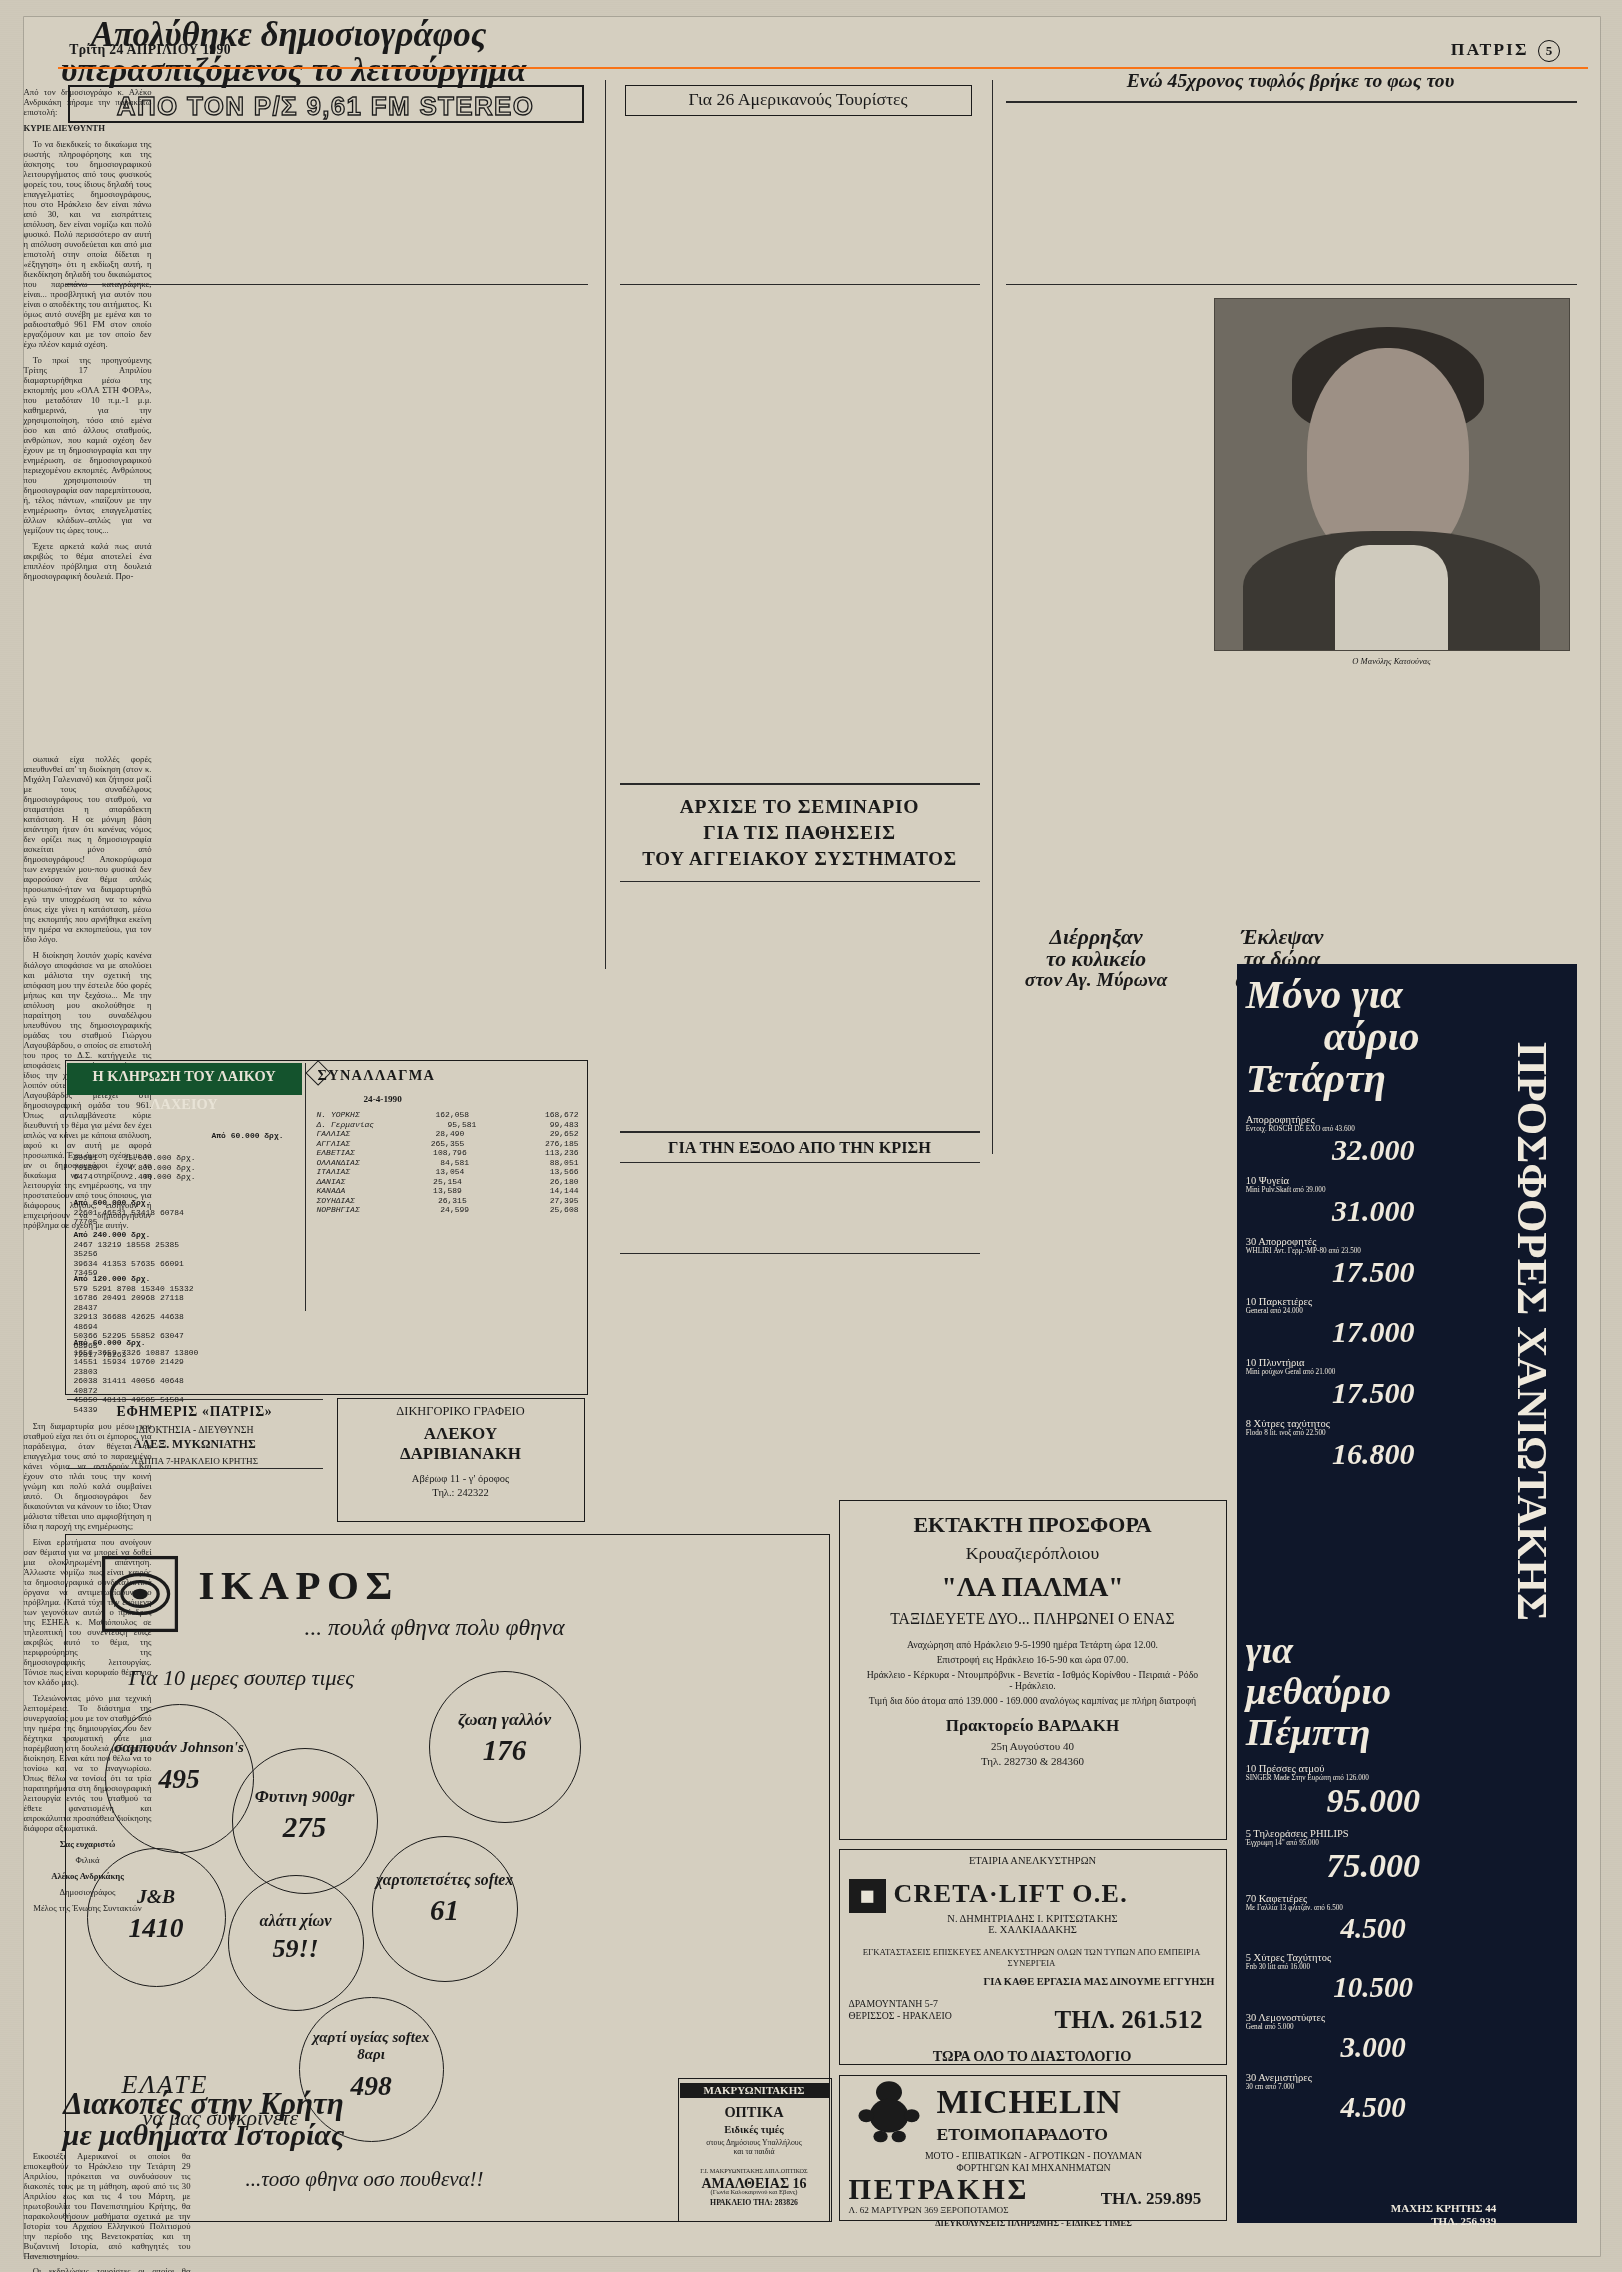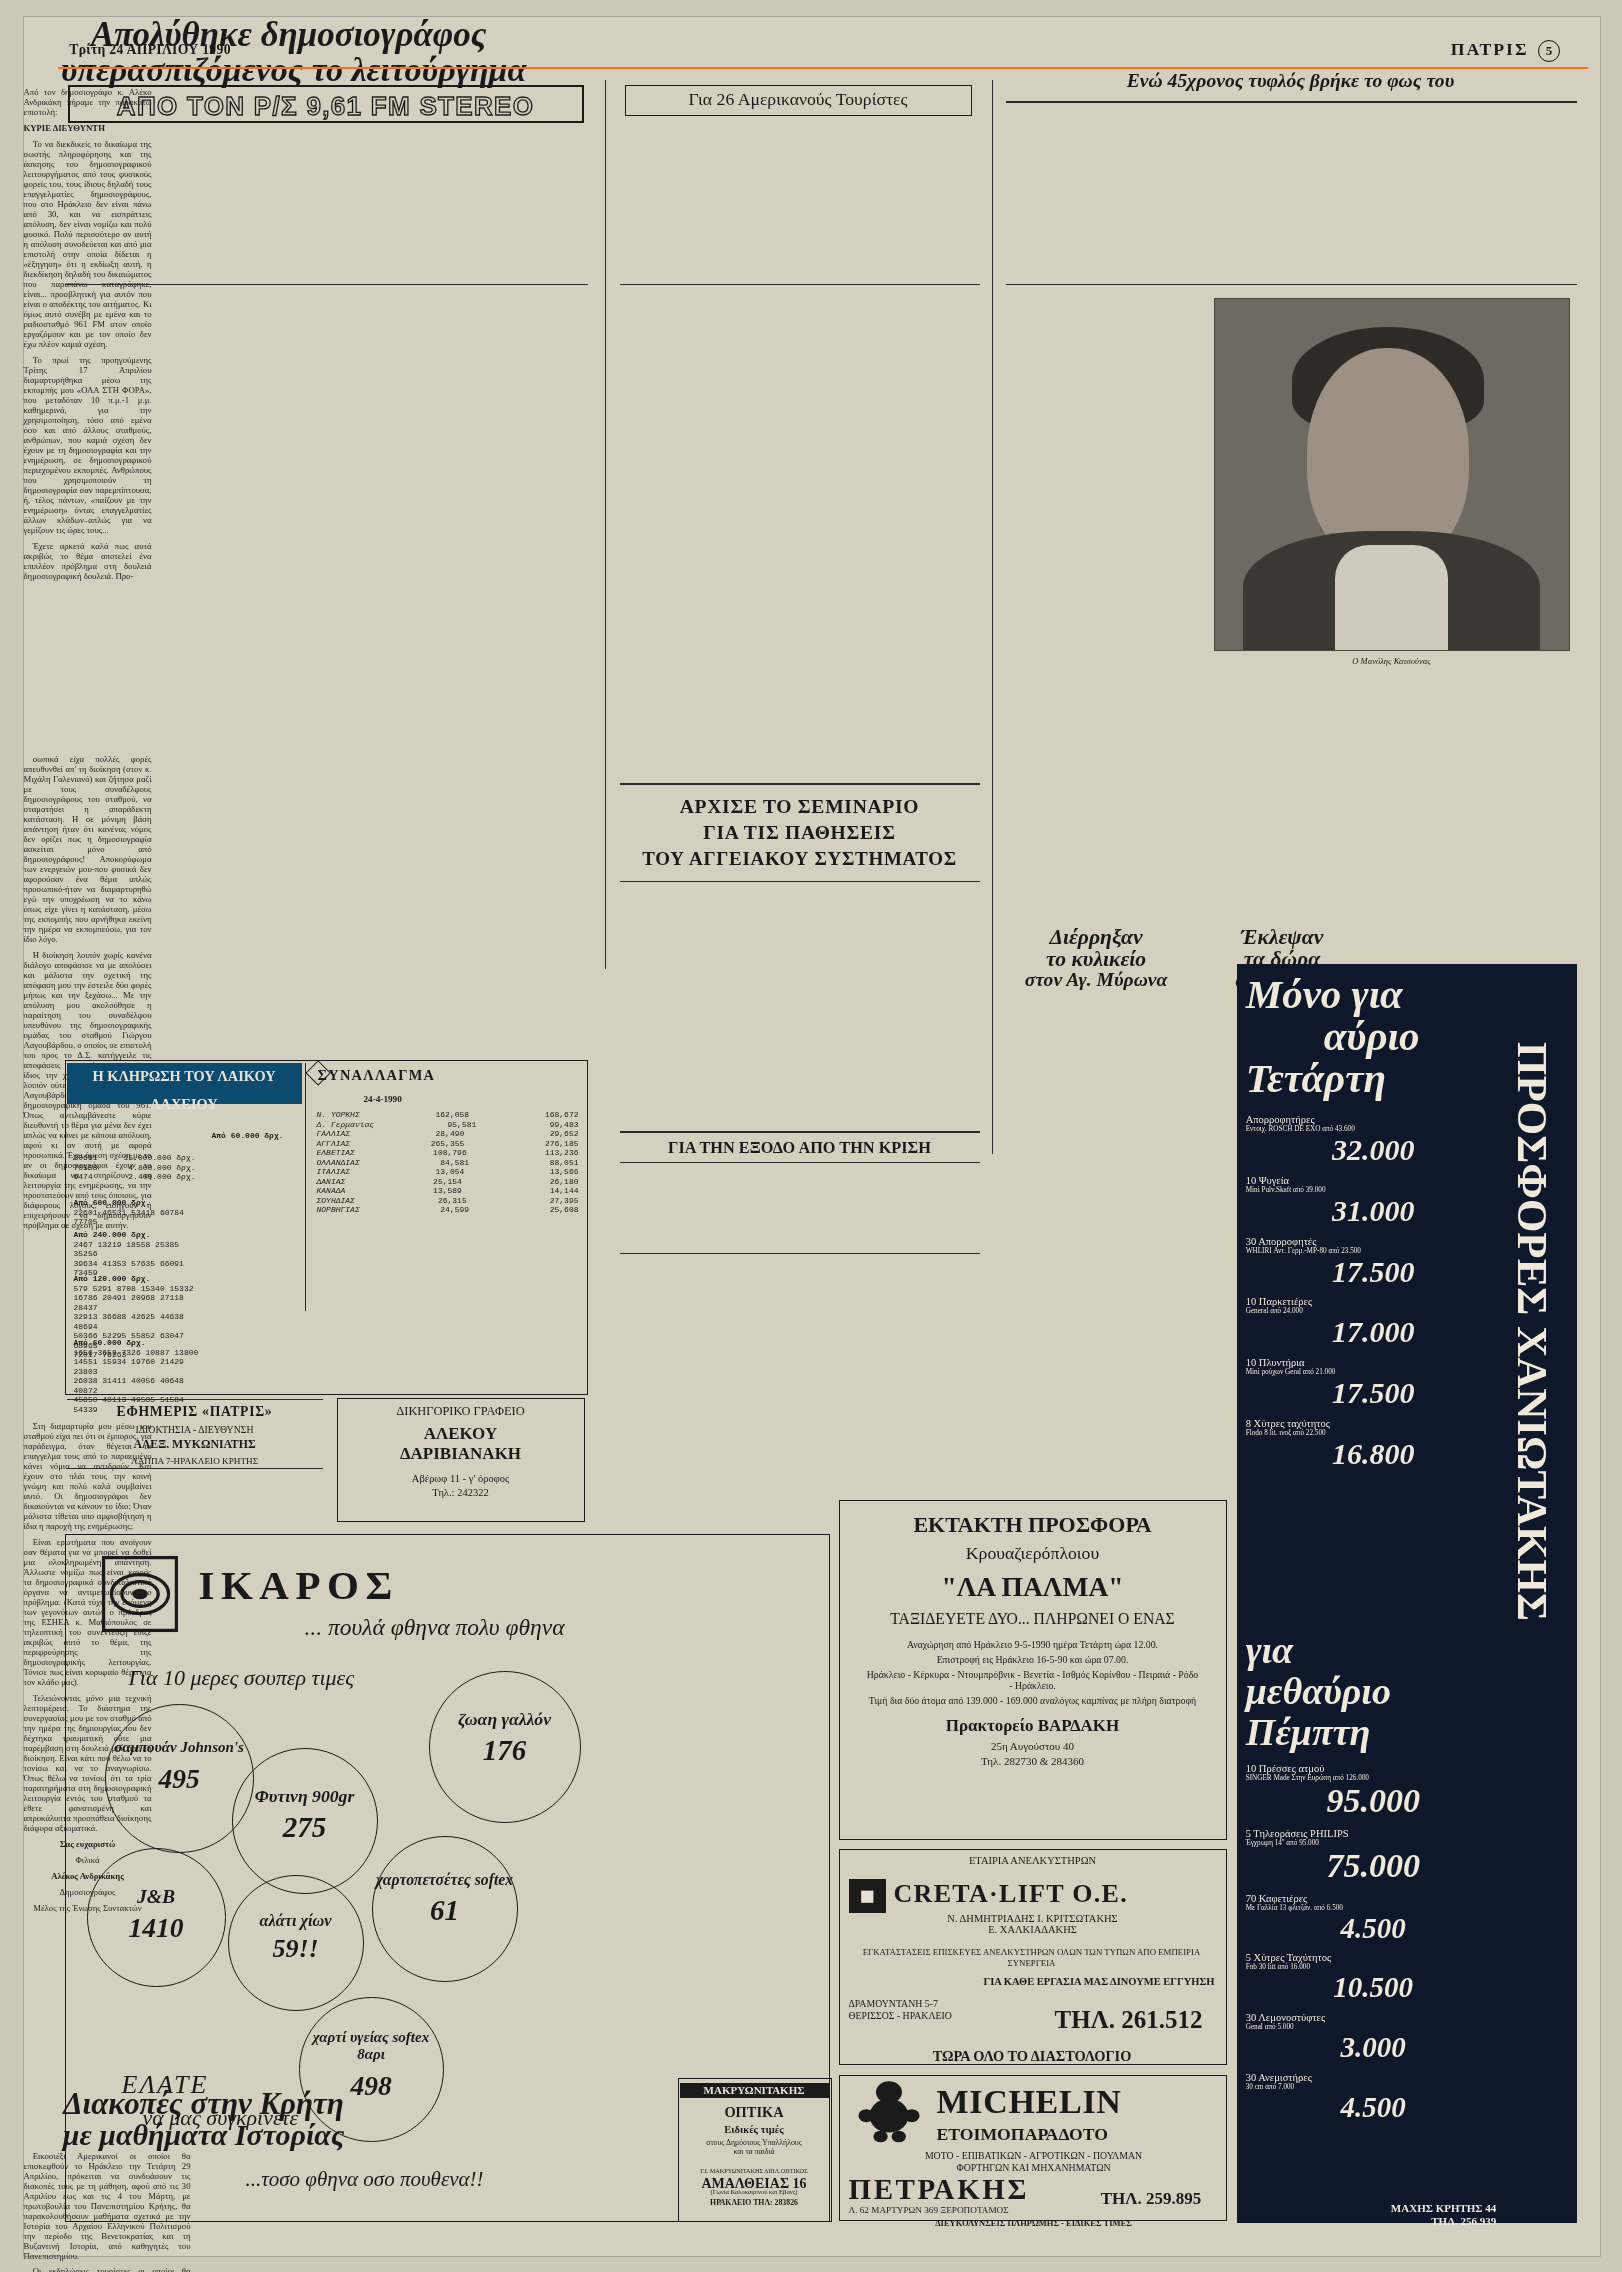--- a/index.html
+++ b/index.html
@@ -256,21 +256,21 @@
     <div class="headline" style="position:static; font-size:20px;">από μαγαζί</div>
   </div>
 
   <div class="hline" style="left:596px; top:1114px; width:360px; height:2px;"></div>
   <div style="position:absolute; left:596px; top:1121px; width:360px; text-align:center; font-size:16.3px; font-weight:bold;">ΓΙΑ ΤΗΝ ΕΞΟΔΟ ΑΠΟ ΤΗΝ ΚΡΙΣΗ</div>
   <div class="hline" style="left:596px; top:1145px; width:360px;"></div>
 
   <div class="hline" style="left:596px; top:1236px; width:360px;"></div>
 
   <div class="box" style="left:41px; top:1043px; width:523px; height:335px;"></div>
-  <div style="position:absolute; left:43px; top:1046px; width:235px; height:41px; background:#0c4a6e; color:#e8e3d6; font-size:14.4px; font-weight:bold; text-align:center; line-height:27.5px;">Η ΚΛΗΡΩΣΗ ΤΟΥ ΛΑΙΚΟΥ ΛΑΧΕΙΟΥ</div>
+  <div style="position:absolute; left:43px; top:1046px; width:235px; height:32px; background:#14532d; color:#e8e3d6; font-size:14.4px; font-weight:bold; text-align:center; line-height:27.5px;">Η ΚΛΗΡΩΣΗ ΤΟΥ ΛΑΙΚΟΥ ΛΑΧΕΙΟΥ</div>
   <div style="position:absolute; left:281px; top:1046px; width:281px; height:27.5px; border-left:1.3px solid #1b1b1b;"></div>
   <div style="position:absolute; left:294px; top:1050px; width:150px; font-size:14.4px; font-weight:bold; letter-spacing:1.3px;">ΣΥΝΑΛΛΑΓΜΑ</div>
   <div style="position:absolute; left:285px; top:1047px; width:18.3px; height:18.3px; border:1.3px solid #1b1b1b; transform:rotate(45deg);"></div>
 
   <div class="rowlist mono" style="position:absolute; left:50px; top:1136px; width:122px;">
     <div class="r">
           <span>30681</span>
           <span>15.000.000 δρχ.</span>
         </div>
     <div class="r">

